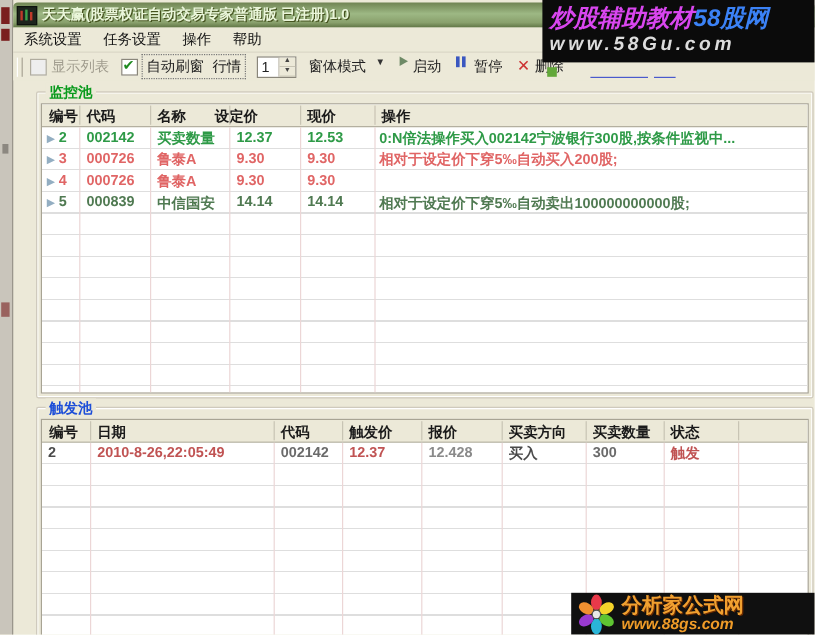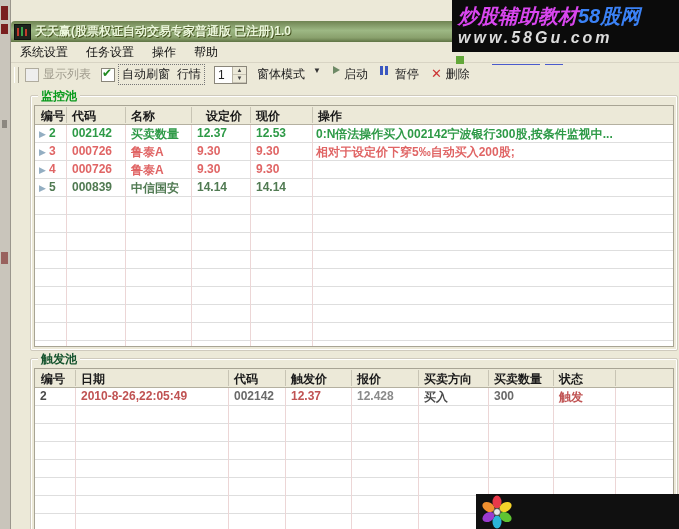--- a/index.html
+++ b/index.html
@@ -3,21 +3,21 @@
 <meta charset="utf-8">
 <style>
   html,body{margin:0;padding:0;}
   #stage{position:relative;width:679px;height:529px;background:#ece9d8;overflow:hidden;
          font-family:"Liberation Sans","DejaVu Sans",sans-serif;font-size:12px;color:#222;}
   
   #left-strip{position:absolute;left:0;top:0;width:10px;height:529px;background:#c9c5bb;border-right:1px solid #9a968c;}
   .strip-mark{position:absolute;left:1px;width:7px;background:#7a1f1f;}
   .strip-mark2{position:absolute;left:2px;width:5px;background:#8c8880;}
   
-  #win{position:absolute;left:11px;top:0;width:668px;height:468px;margin-top:19px;}
+  #win{position:absolute;left:11px;top:0;width:668px;height:468px;}
   #titlebar{position:absolute;left:0;top:2px;right:0;height:21px;
     background:linear-gradient(to bottom,#6f8352,#9db884 45%,#89a06c 80%,#5f7444);
     border-radius:4px 4px 0 0;display:flex;align-items:center;padding-left:3px;}
   #app-icon{width:15px;height:14px;background:#1d241d;border:1px solid #0d120d;margin-right:4px;position:relative;}
   #app-icon i{position:absolute;display:block;}
   #title-text{color:#eaf6da;font-weight:bold;font-size:12px;text-shadow:1px 1px 0 #45531f;white-space:nowrap;}
   #menubar{position:absolute;left:0;top:23px;right:0;height:20px;background:#ece9d8;border-bottom:1px solid #d8d4c4;display:flex;align-items:center;}
   .menu-item{padding:2px 9px;color:#111;}
   #toolbar{position:absolute;left:0;top:44px;right:0;height:23px;background:#ece9d8;display:flex;align-items:center;}
   #tb-grip{width:3px;height:16px;margin:0 6px 0 3px;border-left:1px solid #fff;border-right:1px solid #a8a494;}
@@ -36,21 +36,21 @@
   .icon-pause{display:inline-flex;margin-right:5px;}
   .icon-pause i{width:3px;height:9px;background:#3a57c0;display:inline-block;margin-right:2px;}
   .icon-x{color:#cc3333;font-weight:bold;margin-right:4px;font-size:13px;}
   .dd-arrow{font-size:8px;color:#333;margin-left:8px;}
   
   .groupbox{position:absolute;border:1px solid #cfcabd;box-shadow:inset 0 0 0 1px #ffffff;border-radius:2px;}
   #group-monitor{left:19px;top:76px;width:646px;height:254px;}
   #group-trigger{left:19px;top:339px;width:646px;height:200px;}
   .group-label{position:absolute;top:-8px;left:7px;background:#ece9d8;padding:0 3px;font-weight:bold;}
   .group-label.green{color:#089a1c;}
-  .group-label.red{color:#14532d;}
+  .group-label.red{color:#1d4ed8;}
   .tablebox{position:absolute;left:3px;top:9px;right:3px;bottom:3px;background:#fff;border:1px solid #a8a494;overflow:hidden;font-weight:bold;}
   .thead{position:absolute;left:0;top:0;right:0;height:18px;background:#ece9d8;border-bottom:1px solid #b4b0a0;}
   .th{position:absolute;top:2px;color:#1a1a1a;}
   .th-sep{position:absolute;top:1px;height:16px;width:1px;background:#c8c4b4;}
   .tbody{position:absolute;left:0;top:19px;right:0;bottom:0;
     background-image:repeating-linear-gradient(to bottom,transparent 0 17px,#dedede 17px 18px);}
   .vline{position:absolute;top:0;bottom:0;width:1px;background:#ecd6d6;}
   .trow{position:absolute;left:0;right:0;height:18px;}
   .cell{position:absolute;top:1px;white-space:nowrap;}
   .row-green .cell{color:#2e9a47;}
@@ -142,21 +142,21 @@
       </span>
     </div>
 
     <div class="groupbox" id="group-monitor">
       <span class="group-label green">监控池</span>
       <div class="tablebox">
         <div class="thead">
           <span class="th" style="left:6px;">编号</span>
           <span class="th" style="left:37px;">代码</span>
           <span class="th" style="left:96px;">名称</span>
-          <span class="th" style="left:171px;text-align:right;">设定价</span>
+          <span class="th" style="left:144px;text-align:right;">设定价</span>
           <span class="th" style="left:221px;">现价</span>
           <span class="th" style="left:283px;">操作</span>
           <i class="th-sep" style="left:31px;"></i>
             <i class="th-sep" style="left:90px;"></i>
           <i class="th-sep" style="left:156px;"></i>
             <i class="th-sep" style="left:215px;"></i>
             <i class="th-sep" style="left:277px;"></i>
         </div>
         <div class="tbody">
           <i class="vline" style="left:31px;"></i>
@@ -187,20 +187,21 @@
             <span class="cell" style="left:96px;">鲁泰A</span>
             <span class="cell" style="left:162px;">9.30</span>
             <span class="cell" style="left:221px;">9.30</span>
           </div>
           <div class="trow row-dkgreen" style="top:54px;">
             <span class="cell" style="left:4px;"><span class="arrow-glyph">▶</span><span>5</span></span>
             <span class="cell" style="left:37px;">000839</span>
             <span class="cell" style="left:96px;">中信国安</span>
             <span class="cell" style="left:162px;">14.14</span>
             <span class="cell" style="left:221px;">14.14</span>
+            <span class="cell" style="left:281px;">相对于设定价下穿5‰自动卖出100000000000股;</span>
           </div>
         </div>
       </div>
     </div>
 
     <div class="groupbox" id="group-trigger">
       <span class="group-label red">触发池</span>
       <div class="tablebox">
         <div class="thead">
           <span class="th" style="left:6px;">编号</span>
@@ -257,15 +258,19 @@
   <div id="banner-bottom">
     <svg id="flower" viewBox="0 0 34 34">
       <ellipse cx="17" cy="7" rx="4.5" ry="6.5" fill="#e8394a"></ellipse>
       <ellipse cx="25.5" cy="12" rx="4.5" ry="6.5" transform="rotate(60 25.5 12)" fill="#f5d32a"></ellipse>
       <ellipse cx="25.5" cy="22" rx="4.5" ry="6.5" transform="rotate(120 25.5 22)" fill="#5fc432"></ellipse>
       <ellipse cx="17" cy="27" rx="4.5" ry="6.5" fill="#2ab5d8"></ellipse>
       <ellipse cx="8.5" cy="22" rx="4.5" ry="6.5" transform="rotate(60 8.5 22)" fill="#9a3ad0"></ellipse>
       <ellipse cx="8.5" cy="12" rx="4.5" ry="6.5" transform="rotate(120 8.5 12)" fill="#f09030"></ellipse>
       <circle cx="17" cy="17" r="3.5" fill="#e8e8e8" stroke="#555"></circle>
     </svg>
+    <div id="bb-text">
+      <div class="l1">分析家公式网</div>
+      <div class="l2">www.88gs.com</div>
+    </div>
   </div>
 
 </div>
 
 </body></html>

